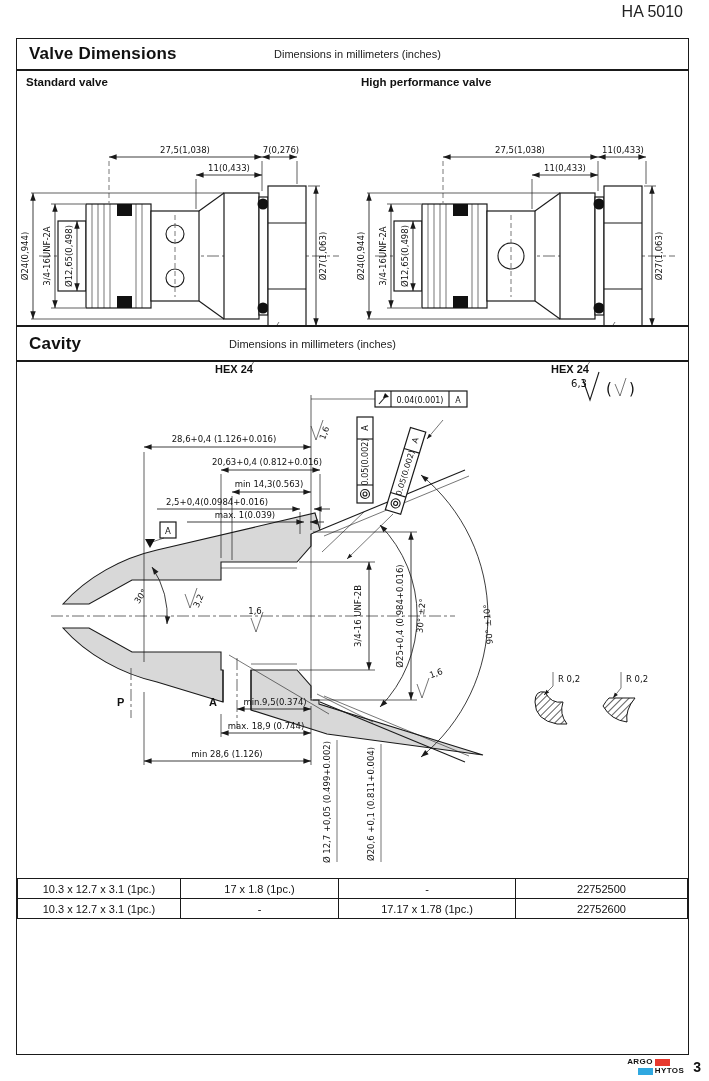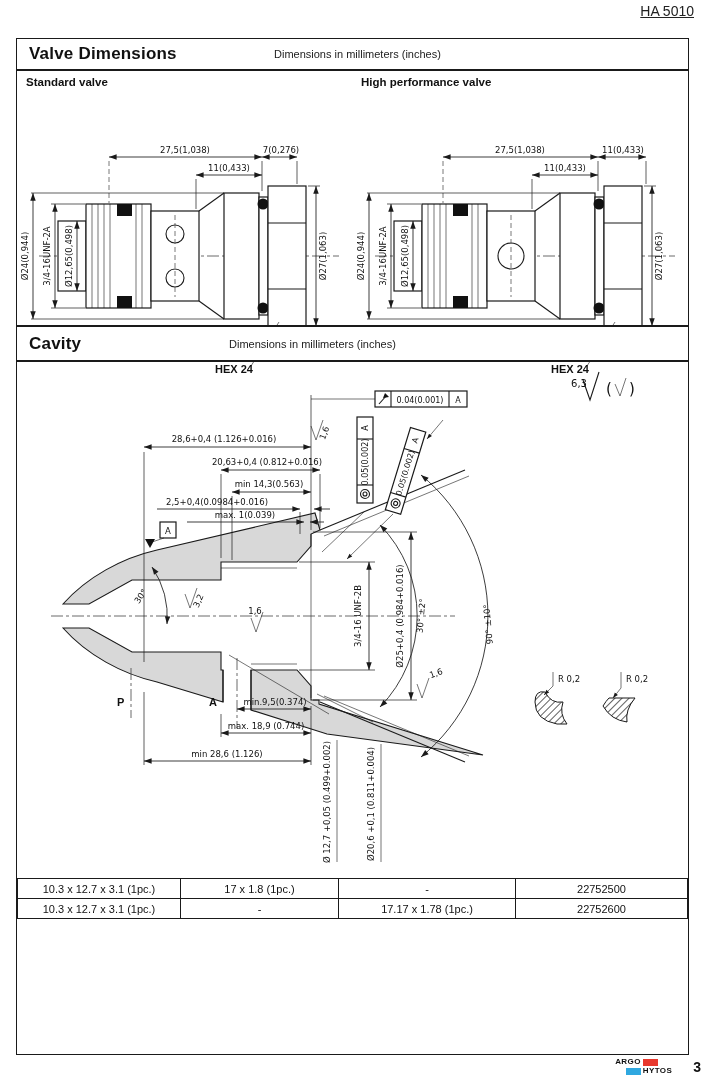--- a/index.html
+++ b/index.html
@@ -1,18 +1,18 @@
 <!DOCTYPE html>
 <html><head>
 <meta charset="utf-8">
 <style>
   html,body{margin:0;padding:0;background:#fff;}
   .sheet{position:relative;width:709px;height:1081px;background:#fff;
          font-family:"Liberation Sans",sans-serif;color:#111;overflow:hidden;}
-  .doc-number{position:absolute;top:3px;right:15px;font-size:14px;color:#222;text-decoration:underline;}
+  .doc-number{position:absolute;top:3px;right:26px;font-size:16px;color:#222;}
   .pagebox{position:absolute;left:16px;top:38px;width:673px;height:1017px;
            border:1.6px solid #1a1a1a;box-sizing:border-box;}
   .band{position:relative;border-bottom:2px solid #1a1a1a;background:#fff;}
   .band1{height:30px;}
   .band2{height:33px;border-top:2px solid #1a1a1a;margin-top:-2px;}
   .band3{height:40px;border-top:2px solid #1a1a1a;border-bottom:1.5px solid #1a1a1a;}
   .band-title{position:absolute;left:12px;top:50%;transform:translateY(-50%);
               font-size:17px;font-weight:bold;letter-spacing:.2px;}
   .note{position:absolute;top:50%;transform:translateY(-50%);font-size:11px;color:#222;}
   .note-valve{left:257px;} .note-cavity{left:212px;}
@@ -22,21 +22,21 @@
   .cavity-area{position:relative;height:516px;}
   .subband{height:18px;line-height:18px;border-bottom:1.5px solid #1a1a1a;
            font-size:11px;font-weight:bold;padding-left:8px;box-sizing:border-box;}
   table.sp{border-collapse:collapse;width:100%;table-layout:fixed;}
   table.sp th,table.sp td{border:1.5px solid #1a1a1a;text-align:center;
         font-size:11px;padding:0;height:19px;overflow:hidden;white-space:nowrap;}
   table.sp th{font-weight:bold;}
   table.sp tr{height:19px;}
   .c1{width:163px;} .c2{width:158px;} .c3{width:177px;} .c4{width:172px;}
   .footer{position:absolute;left:28px;top:1058px;width:673px;display:flex;
-          justify-content:flex-end;align-items:center;gap:21px;}
+          justify-content:flex-end;align-items:center;gap:9px;}
   .logo{display:grid;grid-template-columns:auto auto;grid-gap:1px 2px;align-items:center;}
   .logo .t{font-size:8px;font-weight:bold;letter-spacing:.4px;line-height:8px;}
   .logo .argo{text-align:right;}
   .logo .sq{width:15px;height:7px;}
   .pagenum{font-size:14px;font-weight:bold;}
   
   svg{position:absolute;}
   .oln{fill:#fff;stroke:#1a1a1a;stroke-width:1.2;}
   .gry{fill:#d8d8d8;stroke:#1a1a1a;stroke-width:1.1;}
   .ln{stroke:#1a1a1a;fill:none;stroke-width:1.1;}

